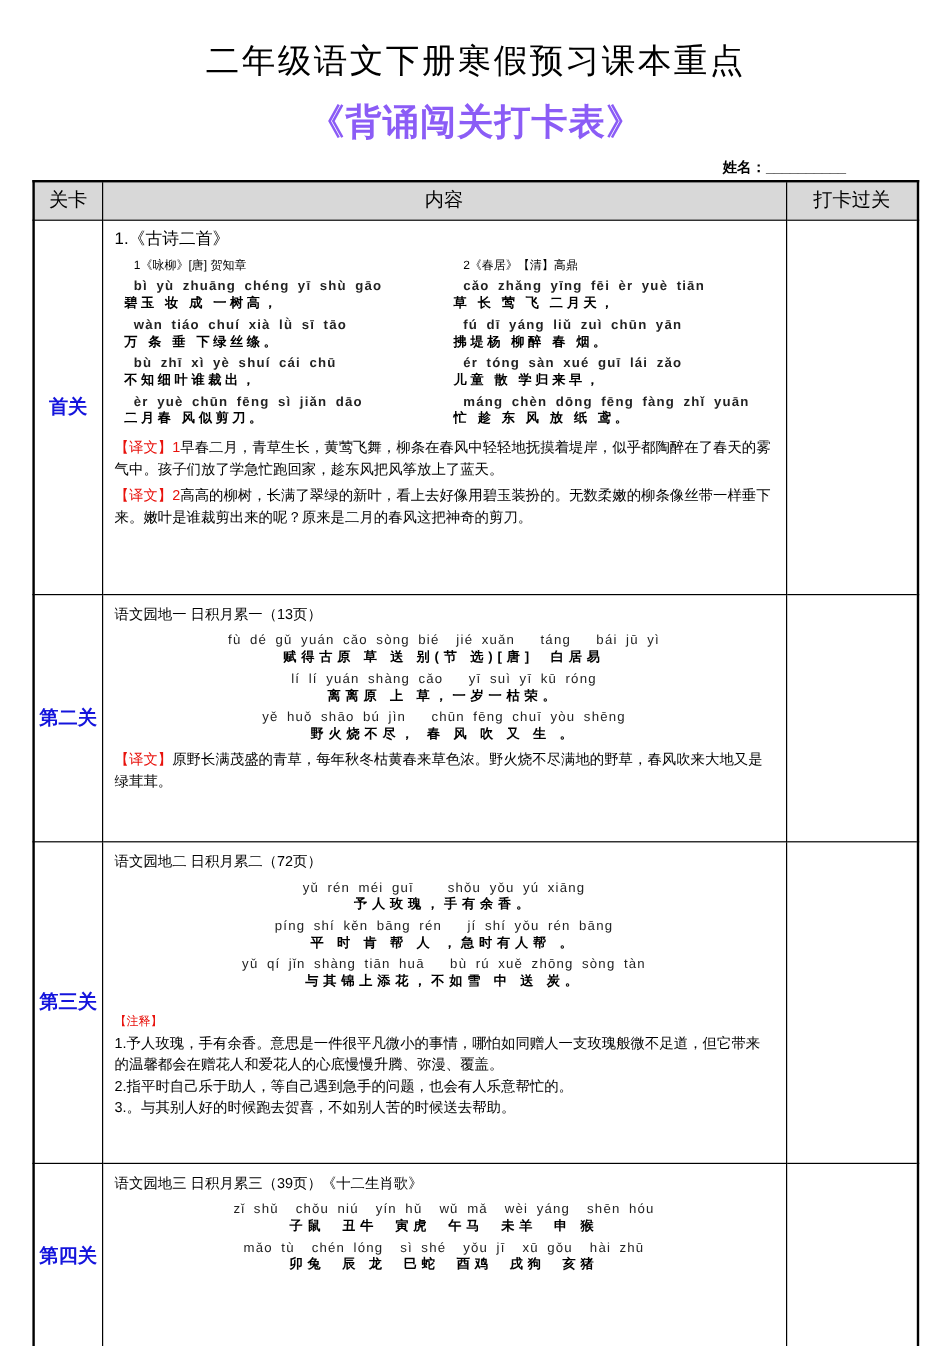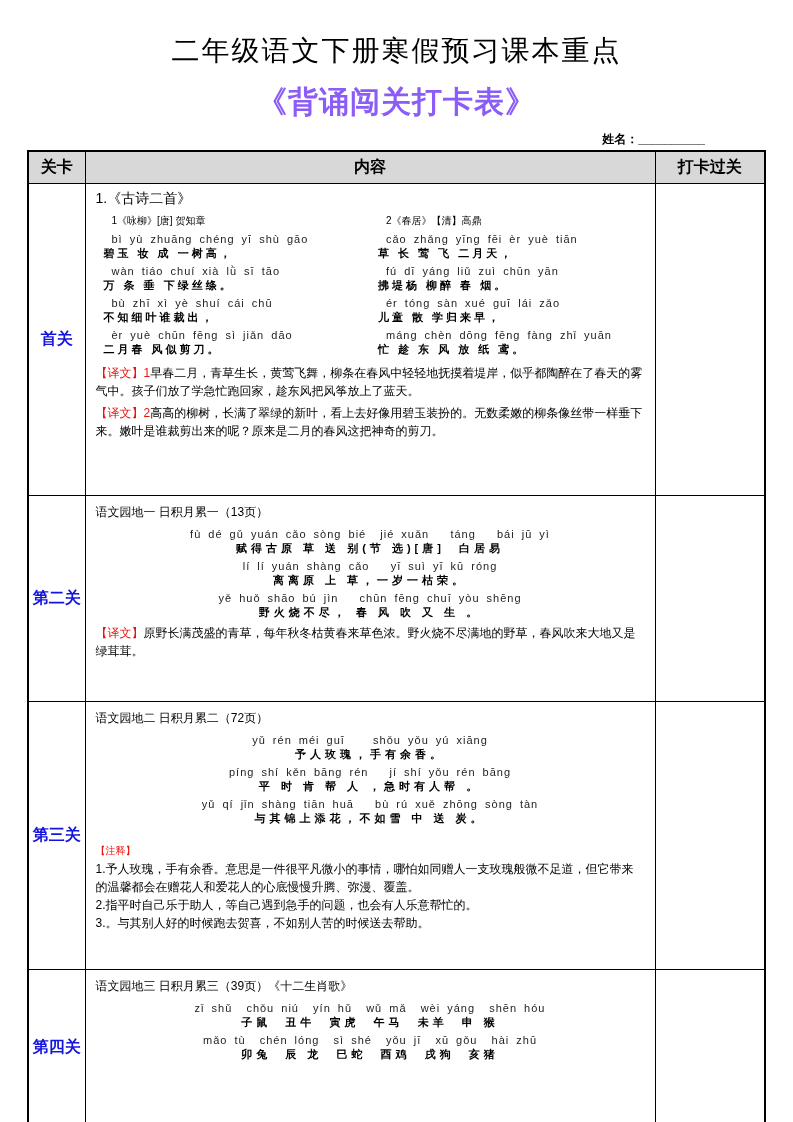--- a/index.html
+++ b/index.html
@@ -25,21 +25,21 @@
     width:737px; margin:8px auto 2px auto;
     text-align:right; font-size:12px; font-weight:bold;
     padding-right:60px;
   }
   table {
     width:737px; margin:0 auto; border-collapse:collapse; table-layout:fixed;
     border:2px solid #000;
   }
   th, td { border:1.5px solid #000; }
   thead th {
-    background:#d8d8d8; font-size:16px; font-weight:bold;
+    background:#d8d8d8; font-size:16px; font-weight:normal;
     height:32px; text-align:center;
   }
   td.level {
     text-align:center; vertical-align:middle;
     color:#1414dc; font-weight:bold; font-size:16px;
   }
   td.content { padding:6px 10px 4px 10px; vertical-align:top; }
   td.pass { background:#fff; }
   tr.r1 td { height:312px; }
   tr.r2 td { height:206px; }
@@ -51,21 +51,21 @@
   .poem { flex:1; min-width:0; }
   .poem-title { font-size:10px; font-weight:normal; margin:4px 0 4px 16px; }
   .pinyin {
     font-size:11px; color:#222; white-space:pre-wrap;
     letter-spacing:1px; word-spacing:3px; line-height:1.3;
   }
   .hanzi {
     font-size:11px; font-weight:bold; white-space:pre-wrap;
     letter-spacing:3px; line-height:1.35; margin-bottom:3px;
   }
-  .poem .pinyin { margin-left:16px; }
+  .poem .pinyin { margin-left:16px;font-weight:bold; }
   .poem .hanzi  { margin-left:8px; }
   .verse { text-align:center; }
   .verse .pinyin { text-align:center; }
   .verse .hanzi  { text-align:center; letter-spacing:4px; }
   .heading { font-size:12px; font-weight:normal; margin:2px 0 6px 0; }
   .note { font-size:12px; line-height:1.5; margin-top:4px; }
   .note-item { font-size:12px; line-height:1.5; }
   .red { color:#e8120c; font-weight:normal; }
   .note-label-line { font-size:10px; margin-top:18px; margin-bottom:2px; }
 </style>

